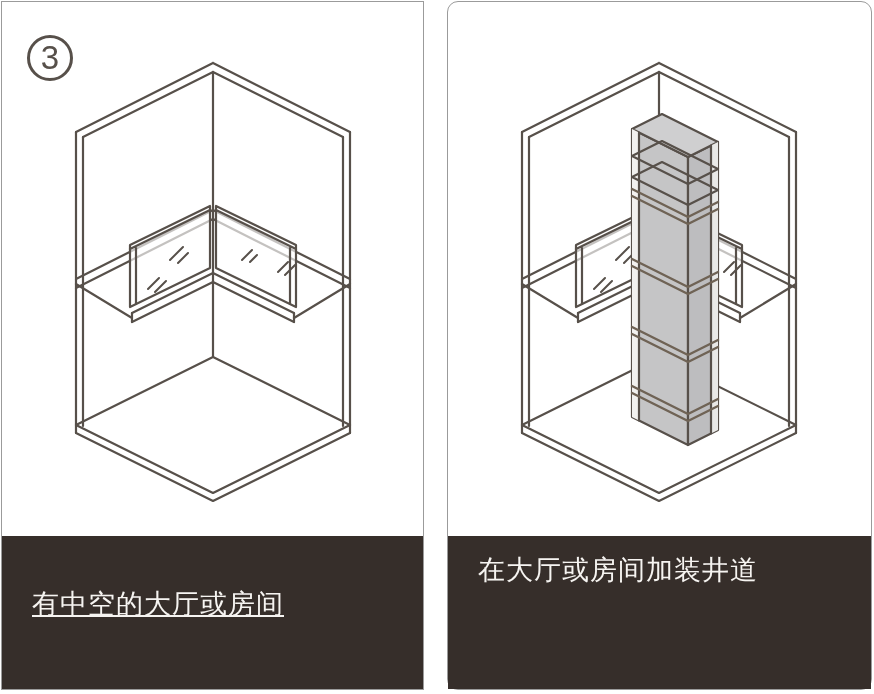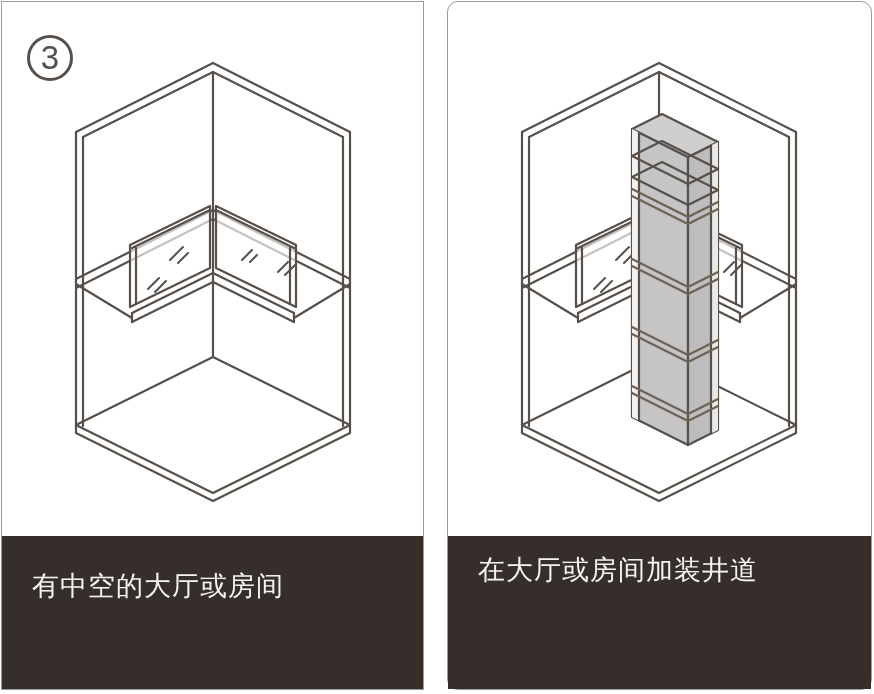--- a/index.html
+++ b/index.html
@@ -13,21 +13,21 @@
   }
   .panel.left{left:1px;width:423px;}
   .panel.right{left:447px;width:425px;border-radius:11px;}
   .drawing{position:absolute;top:0;left:0;}
   .caption{
     position:absolute;left:0;right:0;bottom:0;height:153px;
     background:#362e2a;color:#f6f4f1;
     font-size:27px;line-height:40px;letter-spacing:1px;
     padding-left:30px;box-sizing:border-box;
   }
-  .panel.left  .caption{padding-top:30px;}
+  .panel.left  .caption{padding-top:48px;text-decoration:underline;}
   .panel.right .caption{padding-top:14px;}
   .caption .line{display:block;}
   .badge{
     position:absolute;left:25px;top:33px;width:46px;height:46px;
     border:3px solid #57504a;border-radius:50%;box-sizing:border-box;
     color:#57504a;font-size:33px;line-height:39px;text-align:center;
     font-weight:400;background:transparent;
   }
   svg{display:block;}
 </style>

